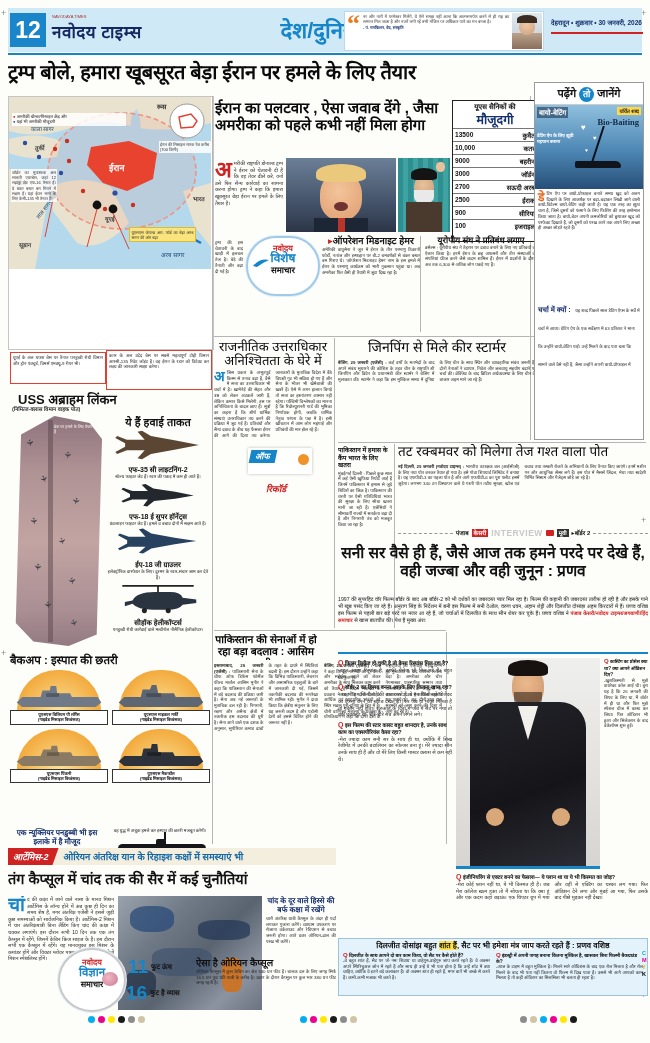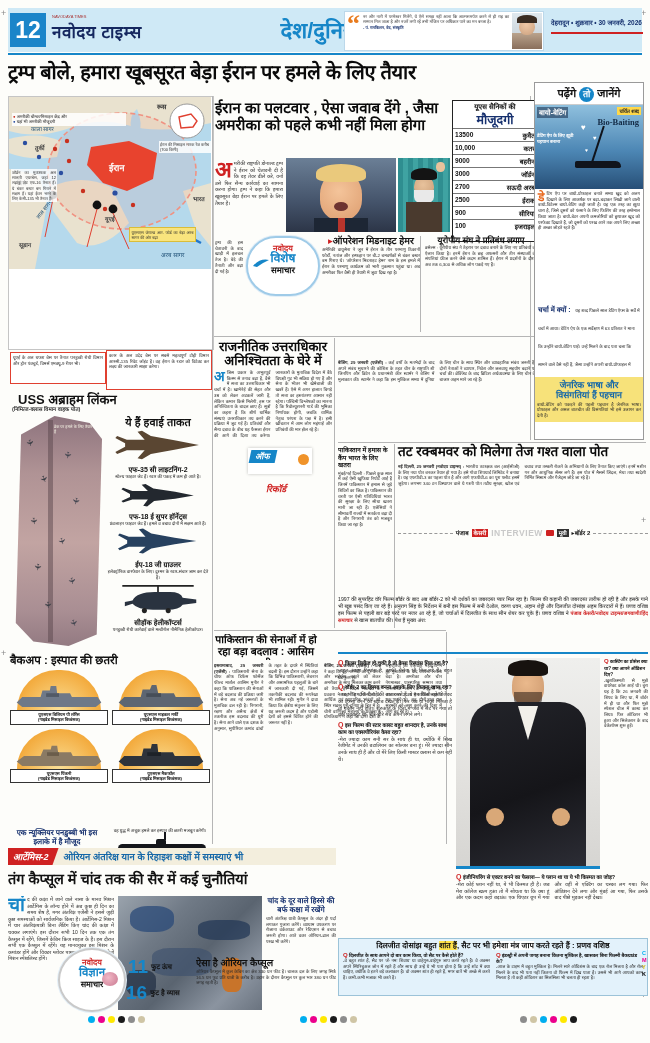--- a/index.html
+++ b/index.html
@@ -17,21 +17,21 @@
   
   .band{background:#cfe9f6;}
   .pnum{background:#1b85c9;color:#fff;font-size:23px;font-weight:bold;display:flex;align-items:center;justify-content:center;}
   .masthead{color:#15275f;font-weight:bold;font-size:17px;letter-spacing:.5px;}
   .section{color:#1686c8;font-weight:bold;font-size:22px;}
   .datetxt{color:#15306e;font-size:6.5px;font-weight:bold;}
   .qmarkbig{color:#e87b1e;font-size:26px;font-weight:bold;font-family:"Liberation Serif","DejaVu Serif",serif;line-height:.8;}
   
   .h-lead{font-size:20px;font-weight:900;color:#0a0a0a;white-space:nowrap;letter-spacing:-.3px;}
   .h-sub{font-size:15px;font-weight:800;line-height:1.12;color:#0a0a0a;}
-  .h-med{font-size:13px;font-weight:700;line-height:1.1;color:#0a0a0a;}
+  .h-med{font-size:13px;font-weight:400;line-height:1.1;color:#0a0a0a;}
   .h-sm{font-size:10.5px;font-weight:800;line-height:1.12;color:#0a0a0a;}
   
   .ttable{border:1.5px solid #222;background:#fff;}
   .trow{display:flex;justify-content:space-between;border-top:1px solid #777;padding:1.5px 2px;font-size:6.6px;font-weight:bold;}
   
   .ph{overflow:hidden;position:absolute;}
   .badge-circ{border:2px solid #9fcbe8;border-radius:50%;background:#fff;text-align:center;box-shadow:0 0 0 1px #e2eef7;}
   .yellowbox{background:#f9e47d;border:1px solid #d9bd3a;}
   .redbox{border:1.2px solid #e04030;background:#fff;}
   .cols2{column-count:2;column-gap:5px;}
@@ -319,20 +319,21 @@
   </div>
   <div class="ab t45 j clip cols2" style="left:214px;top:370px;width:118px;height:256px;">
     <span class="drop blue" style="font-size:14px;">अ</span><span>जिस प्रकार के अभूतपूर्व किस्म से तनाव बढ़ा है, वैसे में सत्ता का उत्तराधिकार भी चर्चा में है। खामेनेई की सेहत और उम्र को लेकर अटकलें जारी हैं, लेकिन कमान किसे मिलेगी, इस पर अनिश्चितता के बादल छाए हैं। सूत्रों का कहना है कि शीर्ष धार्मिक संस्थाएं उत्तराधिकार तय करने की प्रक्रिया में जुट गई हैं। प्रतिबंधों और सैन्य दबाव के बीच यह फैसला ईरान की आगे की दिशा तय करेगा। जानकारों के मुताबिक विदेश में बैठे विपक्षी गुट भी सक्रिय हो गए हैं और सेना के भीतर भी खेमेबाजी की खबरें हैं। ऐसे में अगर हालात बिगड़े तो सत्ता का हस्तांतरण आसान नहीं रहेगा। पश्चिमी विश्लेषकों का मानना है कि रिवोल्यूशनरी गार्ड की भूमिका निर्णायक होगी, जबकि धार्मिक नेतृत्व परंपरा के पक्ष में है। इसी खींचतान में आम लोग महंगाई और प्रतिबंधों की मार झेल रहे हैं।</span>
   </div>
   <div class="ab" style="left:248px;top:448px;width:64px;height:26px;background:#fff;box-shadow:0 0 3px rgba(0,0,0,.25);">
     <div class="ab" style="left:2px;top:2px;width:26px;height:13px;background:#1686c8;transform:skewX(-12deg);color:#fff;font-weight:bold;font-size:8px;text-align:center;line-height:13px;">ऑफ</div>
     <div class="ab" style="left:18px;top:12px;color:#cf2222;font-weight:bold;font-style:italic;font-size:9px;margin-top:22px;">रिकॉर्ड</div>
     <div class="ab" style="left:50px;top:6px;width:11px;height:11px;border-radius:50%;background:#f0932a;"></div>
   </div>
 
+  <div class="ab h-med c" style="left:338px;top:340px;width:198px;font-size:14px;">जिनपिंग से मिले कीर स्टार्मर</div>
   <div class="ab t45 j clip cols2" style="left:338px;top:360px;width:198px;height:80px;">
     <span class="b">बेजिंग, 29 जनवरी (एजेंसी) :</span> <span>कई वर्षों के मतभेदों के बाद अपने संबंध सुधारने की कोशिश के तहत चीन के राष्ट्रपति शी जिनपिंग और ब्रिटेन के प्रधानमंत्री कीर स्टार्मर ने बेजिंग में मुलाकात की। स्टार्मर ने कहा कि इस मुश्किल समय में दुनिया के लिए चीन के साथ स्थिर और व्यावहारिक संबंध जरूरी हैं। दोनों नेताओं ने व्यापार, निवेश और जलवायु सहयोग बढ़ाने पर चर्चा की। ब्रेक्जिट के बाद ब्रिटिश अर्थव्यवस्था के लिए चीन के बाजार अहम माने जा रहे हैं।</span>
   </div>
   <div class="ab hrline" style="left:338px;top:442px;width:308px;"></div>
 
   <div class="ab clip" style="left:338px;top:446px;width:54px;height:180px;">
     <div class="b" style="font-size:6.3px;line-height:1.2;color:#111;">पाकिस्तान में हमास के कैंप भारत के लिए खतरा</div>
     <div class="t45 j" style="margin-top:2px;">मुंबई/नई दिल्ली : पिछले कुछ साल में कई ऐसी खुफिया रिपोर्टें आई हैं जिनमें पाकिस्तान में हमास से जुड़े शिविरों का जिक्र है। पाकिस्तान की धरती पर ऐसी गतिविधियां भारत की सुरक्षा के लिए सीधा खतरा मानी जा रही हैं। एजेंसियों ने सीमावर्ती राज्यों में सतर्कता बढ़ा दी है और निगरानी तंत्र को मजबूत किया जा रहा है।</div>
   </div>
 
@@ -353,20 +354,21 @@
   <div class="ab" style="left:398px;top:528px;width:250px;display:flex;align-items:center;justify-content:center;gap:3px;">
     <div style="flex:1;border-top:1px dashed #999;"></div>
     <span style="font-size:6px;font-weight:bold;">पंजाब</span>
     <span style="font-size:6px;font-weight:bold;color:#fff;background:#cf2222;padding:0 2px;">केसरी</span>
     <span style="font-size:8.5px;font-weight:bold;color:#c9c9c9;letter-spacing:.5px;">INTERVIEW</span>
     <span style="width:8px;height:6px;background:#cf2222;border-radius:1px;display:inline-block;"></span>
     <span style="font-size:5.5px;font-weight:bold;color:#fff;background:#333;padding:0 2px;">मूवी</span>
     <span style="font-size:6px;font-weight:bold;"><span>▸</span><span>बॉर्डर 2</span></span>
     <div style="flex:1;border-top:1px dashed #999;"></div>
   </div>
+  <div class="ab c" style="left:338px;top:544px;width:310px;font-size:15.5px;font-weight:800;line-height:1.15;">सनी सर वैसे ही हैं, जैसे आज तक हमने परदे पर देखे हैं, वही जज्बा और वही जुनून : प्रणव</div>
   <div class="ab j clip" style="left:338px;top:596px;width:310px;height:54px;font-size:5.2px;line-height:1.35;color:#222;">
     <span>1997 की सुपरहिट वॉर फिल्म बॉर्डर के बाद अब बॉर्डर-2 को भी दर्शकों का जबरदस्त प्यार मिल रहा है। फिल्म की कहानी की जबरदस्त तारीफ हो रही है और इसके गाने भी खूब पसंद किए जा रहे हैं। अनुराग सिंह के निर्देशन में बनी इस फिल्म में सनी देओल, वरुण धवन, अहान शेट्टी और दिलजीत दोसांझ अहम किरदारों में हैं। प्रणव वशिष्ठ इस फिल्म से पहली बार बड़े परदे पर नजर आ रहे हैं, जो चर्चाओं में दिलजीत के साथ सीन शेयर कर चुके हैं। प्रणव वशिष्ठ ने</span> <span class="b red">पंजाब केसरी/नवोदय टाइम्स/जगबाणी/हिंद समाचार</span> <span>से खास बातचीत की। पेश हैं मुख्य अंश:</span>
   </div>
   <div class="ab" style="left:338px;top:652px;width:310px;height:2px;background:#1686c8;"></div>
 
   <div class="ab clip" style="left:338px;top:658px;width:114px;height:278px;">
     <div style="font-size:5.4px;line-height:1.3;"><span class="qmark" style="font-size:7px;">Q</span> <span class="b">फिल्म रिलीज हो चुकी है तो कैसा रिस्पांस मिल रहा है?</span></div>
     <div class="t5 j">-बहुत अच्छा रिस्पांस है, काफी मैसेज भी मिल रहे हैं। बहुत ग्रेटफुल हूं।</div>
     <div style="font-size:5.4px;line-height:1.3;margin-top:2px;"><span class="qmark" style="font-size:7px;">Q</span> <span class="b">बॉर्डर-2 का हिस्सा बनना आपके लिए कितना खास रहा?</span></div>
     <div class="t5 j">-जब भी हम किसी बड़े की बात करते हैं तो हम किसी बड़े प्रोजेक्ट का हिस्सा बनने का ख्वाब देखते हैं। फिर जब वो मौका मिलता है तो यकीन नहीं होता। शुरुआत के दिनों में जब मैं सैट पर गया तो बड़ी घबराहट थी, धीरे-धीरे सब अपने लगने लगे।</div>
@@ -428,27 +430,20 @@
       <div class="ab" style="left:62px;top:20px;width:1.5px;height:38px;background:#10141c;transform:rotate(18deg);"></div>
       <div class="ab" style="left:2px;top:28px;width:40px;color:#fff;font-size:4.6px;font-weight:bold;line-height:1.25;">डेटिंग ऐप के लिए झूठी पहचान बनाना</div>
     </div>
     <div class="t45 j clip" style="padding:2px 3px;height:104px;">
       <span class="drop" style="color:#e8681e;font-size:12px;">डे</span><span>टिंग ऐप पर बायो-प्रोफाइल बनाते समय खुद को अलग दिखाने के लिए आकर्षक पर बढ़ा-चढ़ाकर लिखी जाने वाली बायो-डिटेल्स बायो-बेटिंग कही जाती है। यह एक तरह का झूठा चारा है, जिसे दूसरों को फंसाने के लिए फिशिंग की तरह इस्तेमाल किया जाता है। बायो-बेटर अपनी कमजोरियों को छुपाकर खुद को परफेक्ट दिखाते हैं, जो दूसरों को परख आने तक अपने लिए अच्छा ही अच्छा जोड़ते रहते हैं।</span>
     </div>
     <div class="clip" style="padding:1px 3px;height:78px;">
       <span class="b navy" style="font-size:7px;">चर्चा में क्यों :</span>
       <span class="t45" style="font-size:4.4px;">यह शब्द पिछले साल डेटिंग ऐप्स के सर्वे में चर्चा में आया। डेटिंग ऐप के एक सर्वेक्षण में 63 प्रतिशत ने माना कि उन्होंने बायो-बेटिंग पाई। उन्हें मिलने के बाद पता चला कि सामने वाले वैसे नहीं हैं, जैसा उन्होंने अपनी बायो-प्रोफाइल में बताया था।</span>
     </div>
-    <div style="background:#f7e27a;padding:3px 2px;">
-      <div class="c b" style="font-size:9px;color:#1668a8;line-height:1.15;">
-        <div>जेनरिक भाषा और</div>
-        <div>विसंगतियां हैं पहचान</div>
-      </div>
-      <div class="t45 j" style="margin-top:1px;">बायो-बेटिंग को पकड़ने की पहली पहचान है जेनरिक भाषा। प्रोफाइल और असल बातचीत की विसंगतियां भी इसे उजागर कर देती हैं।</div>
-    </div>
   </div>
 
   <div class="ab" style="left:8px;top:848px;width:328px;height:17px;display:flex;align-items:center;background:#f3eedd;">
     <div style="background:#cf2222;color:#fff;font-weight:bold;font-style:italic;font-size:9px;padding:2px 10px 2px 5px;clip-path:polygon(0 0,100% 0,88% 100%,0 100%);">आर्टेमिस-2</div>
     <div style="color:#1668a8;font-weight:bold;font-size:9.5px;padding-left:5px;">ओरियन अंतरिक्ष यान के रिहाइश कक्षों में समस्याएं भी</div>
   </div>
   <div class="ab b clip" style="left:8px;top:868px;width:328px;height:24px;font-size:14.5px;white-space:nowrap;">तंग कैप्सूल में चांद तक की सैर में कई चुनौतियां</div>
   <div class="ab t5 j clip" style="left:8px;top:896px;width:106px;height:114px;">
     <span class="drop blue" style="font-size:19px;">चां</span><span>द की कक्षा में जाने वाले नासा के मानव मिशन आर्टेमिस के लॉन्च होने में अब कुछ ही दिन का समय शेष है, मगर अंतरिक्ष एजेंसी ने इससे जुड़ी कुछ समस्याओं को सार्वजनिक किया है। आर्टेमिस-2 मिशन में चार अंतरिक्षयात्री बिना लैंडिंग किए चांद की कक्षा में चक्कर लगाएंगे। इस दौरान सभी 10 दिन तक एक तंग कैप्सूल में रहेंगे, जिसमें केबिन फ्रिज साइज के हैं। इस दौरान सभी एक कैप्सूल में रहेंगे। यह मानवयुक्त इस मिशन के कमांडर होंगे और विक्टर ग्लोवर पायलट, जबकि बाकी दोनों मिशन स्पेशलिस्ट होंगे।</span>
   </div>

